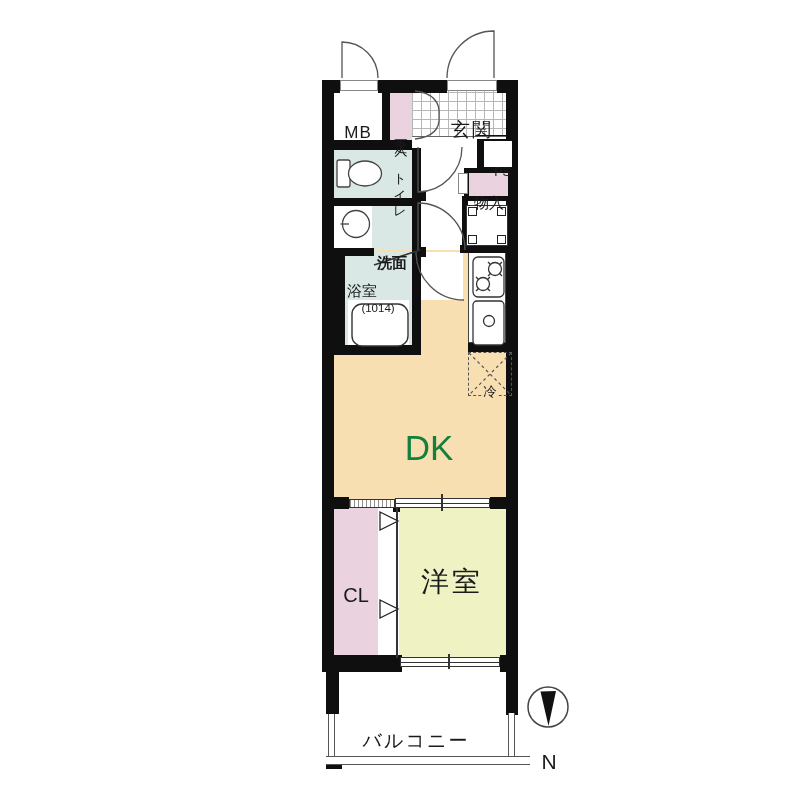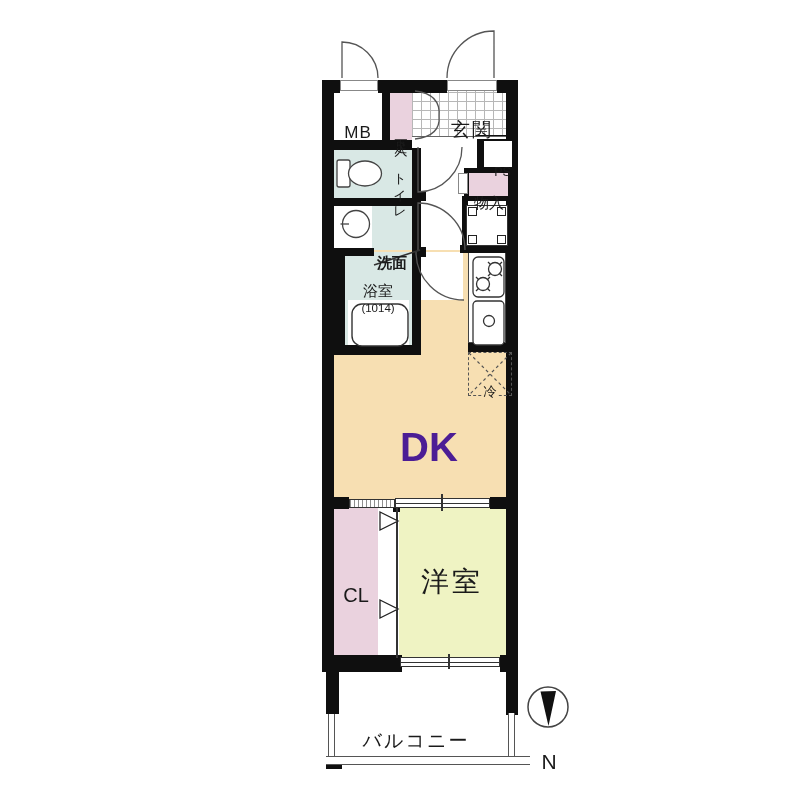--- a/index.html
+++ b/index.html
@@ -142,22 +142,22 @@
     </g>
   </svg>
 
   <div class="lbl" style="left:358px;top:114px;font-size:17px;letter-spacing:1px;">MB</div>
   <div class="lbl vert" style="left:401px;top:114px;font-size:13px;">下足入</div>
   <div class="lbl" style="left:472px;top:111px;font-size:19px;letter-spacing:2px;">玄関</div>
   <div class="lbl" style="left:499px;top:154px;font-size:12.5px;padding-left:7px;">PS</div>
   <div class="lbl vert" style="left:400px;top:171px;font-size:13px;">トイレ</div>
   <div class="lbl" style="left:489px;top:184px;font-size:15px;">物入</div>
   <div class="lbl" style="left:392px;top:244px;font-size:15px;font-weight:bold;">洗面</div>
-  <div class="lbl" style="left:378px;top:272px;font-size:15px;">浴室</div>
+  <div class="lbl" style="left:362px;top:272px;font-size:15px;">浴室</div>
   <div class="lbl" style="left:378px;top:291px;font-size:11.5px;">(1014)</div>
   <div class="lbl" style="left:490px;top:374px;font-size:13.5px;background:#f7dfb2;padding:1px;">冷</div>
-  <div class="lbl" style="left:429px;top:429px;font-size:40px;color:#4c1d95;font-weight:bold;">DK</div>
+  <div class="lbl" style="left:429px;top:429px;font-size:35px;color:#15803d;">DK</div>
   <div class="lbl" style="left:356px;top:577px;font-size:20px;">CL</div>
   <div class="lbl" style="left:452px;top:564px;font-size:28px;letter-spacing:3px;">洋室</div>
   <div class="lbl" style="left:416px;top:722px;font-size:19px;letter-spacing:2px;">バルコニー</div>
   <div class="lbl" style="left:549px;top:743px;font-size:21px;">N</div>
 
 </div>
 
 </body></html>

